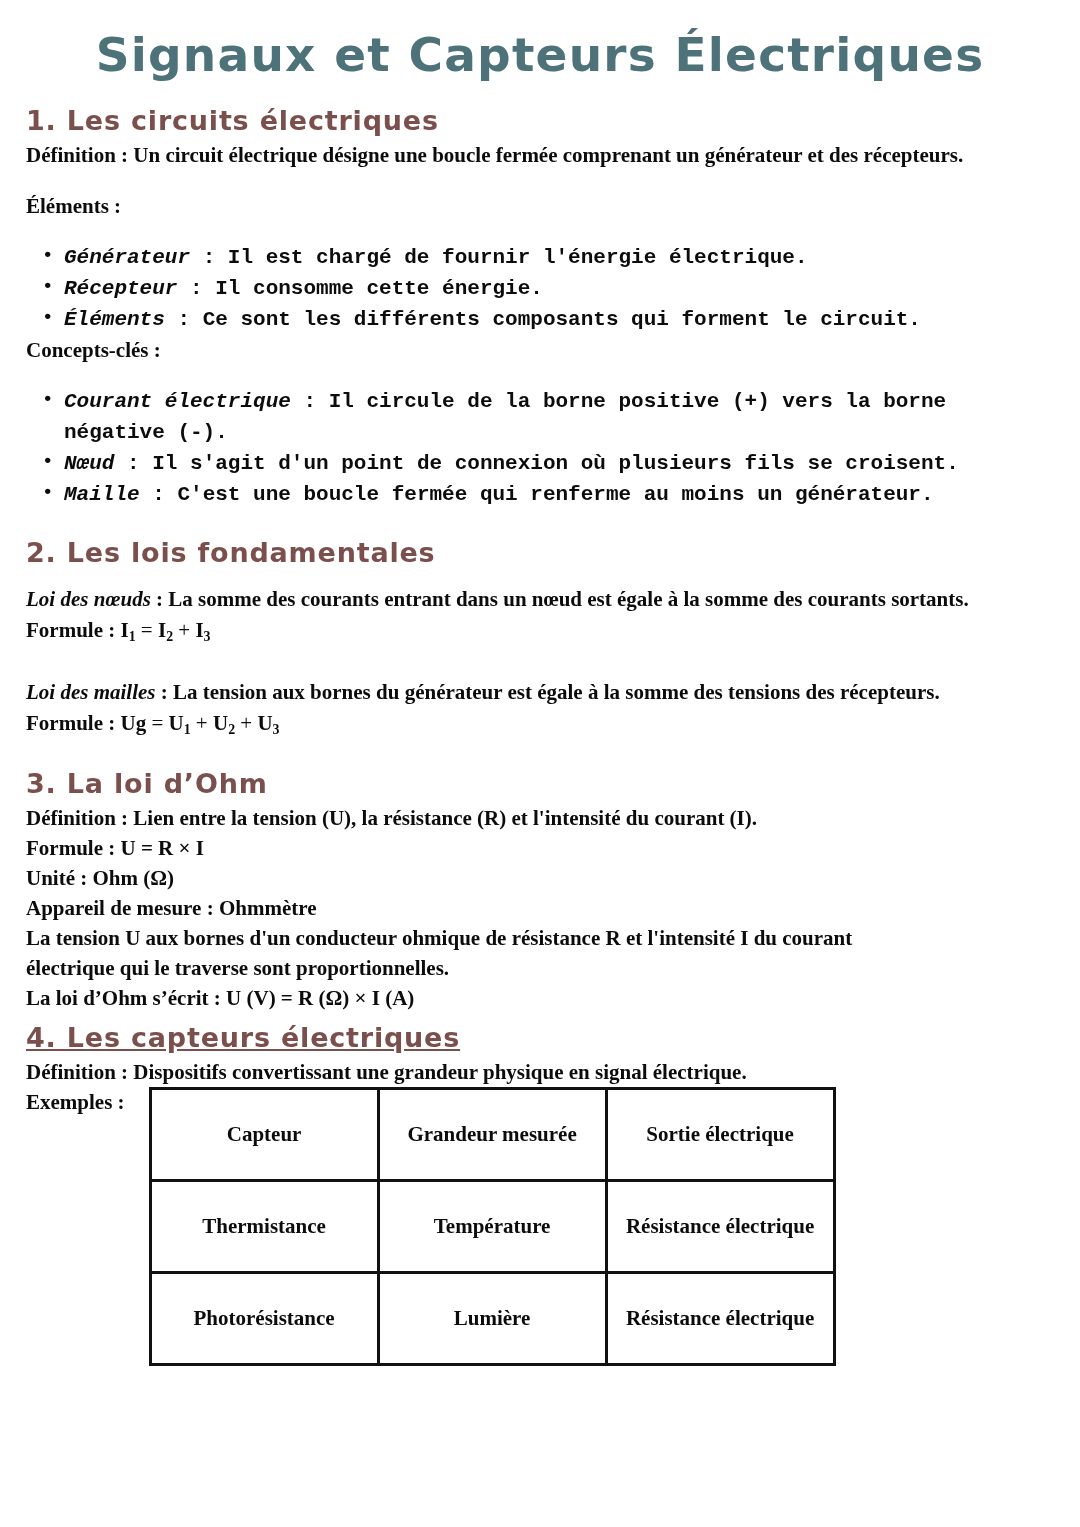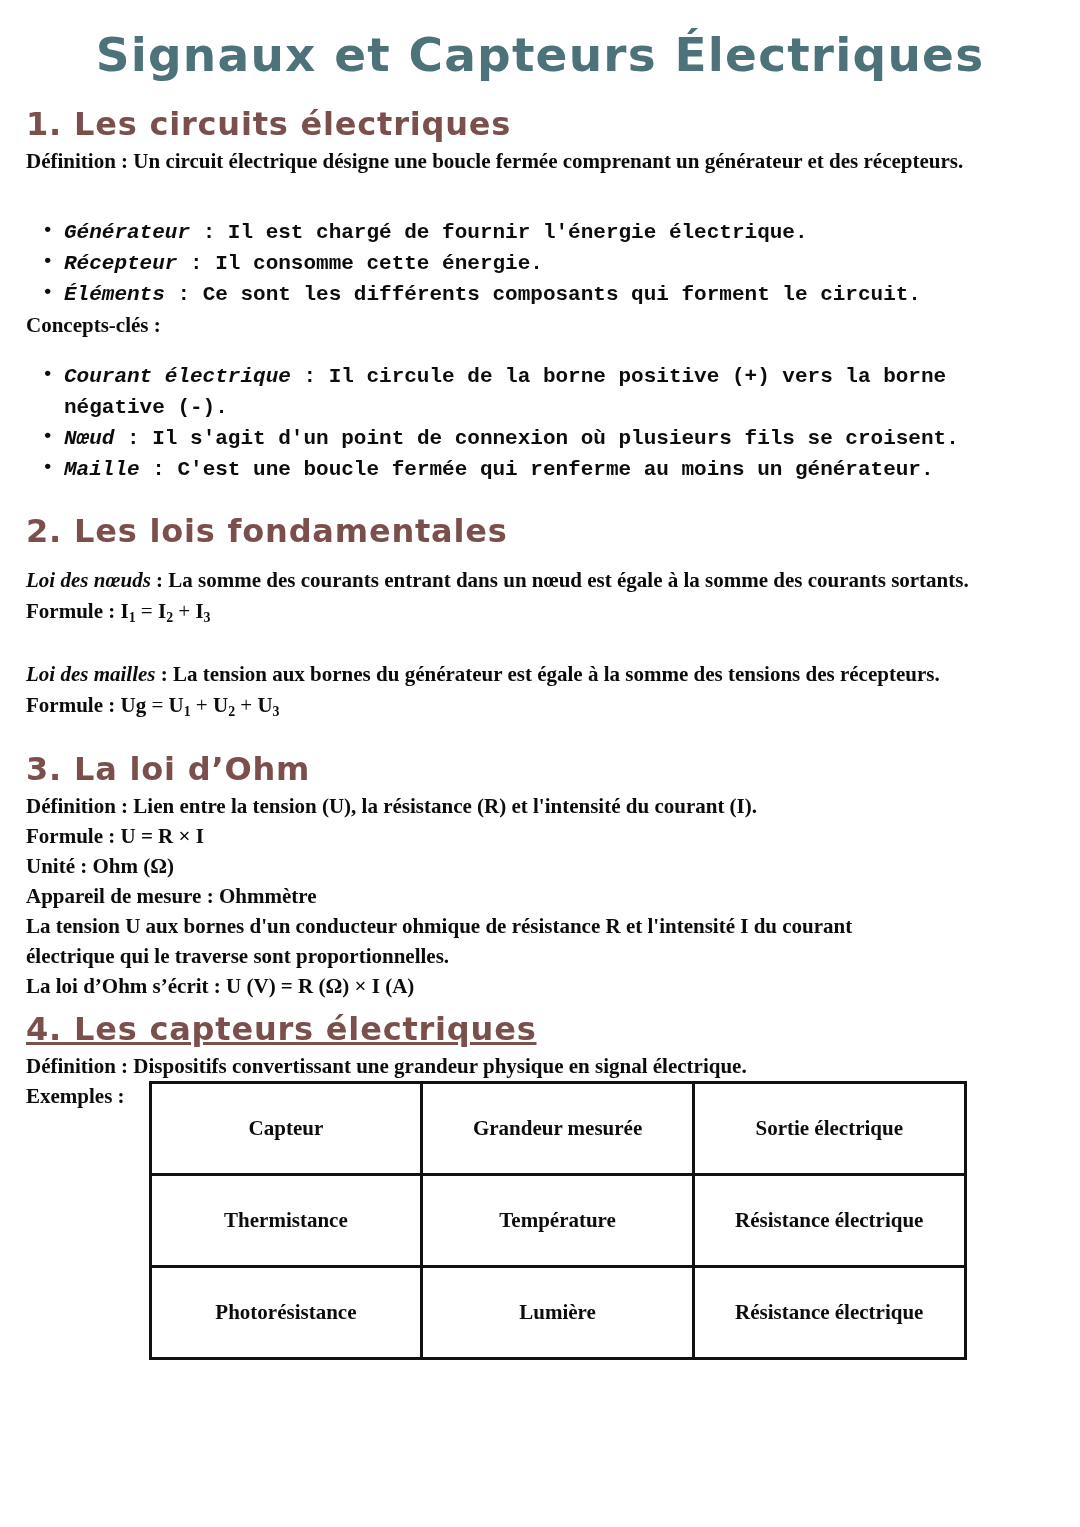--- a/index.html
+++ b/index.html
@@ -35,21 +35,21 @@
     color: #4d7279;
     margin: 0;
     padding: 28px 0 0 0;
     line-height: 1.15;
   }
 
   
   .section-heading {
     font-family: "DejaVu Sans", "Liberation Sans", sans-serif;
     font-weight: 700;
-    font-size: 32px;
+    font-size: 27px;
     letter-spacing: 0.8px;
     color: #7b4f4c;
     margin: 0;
     padding: 0 0 2px 26px;
     line-height: 1.25;
   }
   #sec1-heading { margin-top: 22px; }
   #sec2-heading { margin-top: 26px; }
   #sec3-heading { margin-top: 22px; }
   #sec4-heading { margin-top: 8px; text-decoration: underline; }
@@ -113,21 +113,21 @@
     font-weight: 700;
     font-size: 21px;
     line-height: 31px;
     padding-left: 26px;
     white-space: nowrap;
     color: #0c0c0c;
   }
   .sensor-table {
     border-collapse: collapse;
     margin-left: 24px;
-    width: 818px;
+    width: 687px;
     table-layout: fixed;
     background: #ffffff;
   }
   .sensor-table th,
   .sensor-table td {
     border: 3px solid #111111;
     text-align: center;
     vertical-align: middle;
     height: 81px;
     font-family: "Liberation Serif", "DejaVu Serif", serif;
@@ -144,20 +144,21 @@
 <div class="page">
 
   <h1 class="doc-title">Signaux et Capteurs Électriques</h1>
 
   <h2 class="section-heading" id="sec1-heading">1. Les circuits électriques</h2>
 
   <p class="body-line">Définition : Un circuit électrique désigne une boucle fermée comprenant un générateur et des récepteurs.</p>
 
   <div class="spacer-md"></div>
 
+  <p class="body-line">Éléments :</p>
 
   <div class="spacer-md"></div>
 
   <ul class="bullet-list">
     <li>
       <span class="term">Générateur</span><span> : </span><span>Il est chargé de fournir l'énergie électrique.</span>
     </li>
     <li>
       <span class="term">Récepteur</span><span> : </span><span>Il consomme cette énergie.</span>
     </li>

